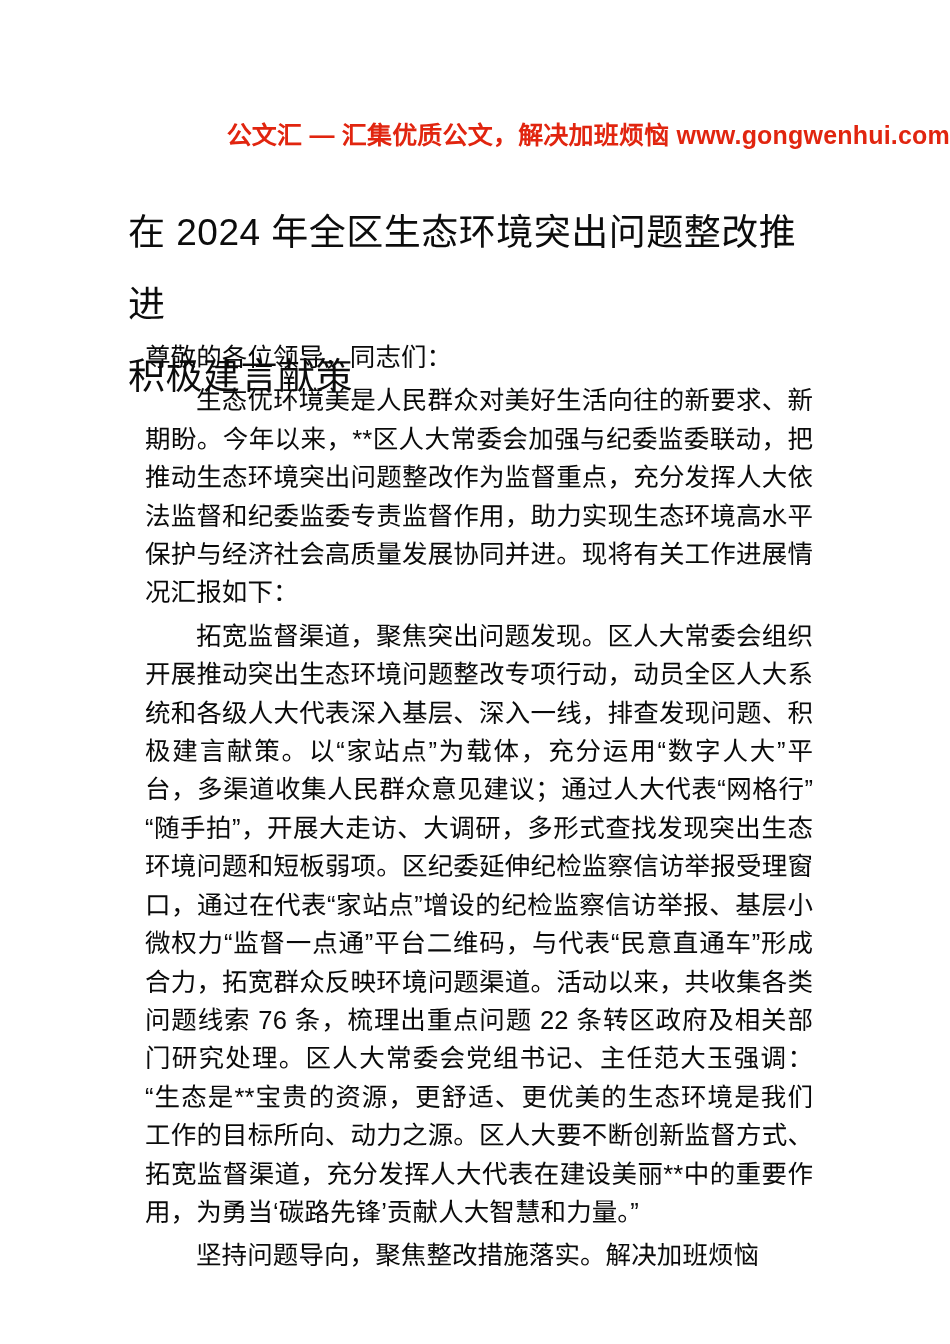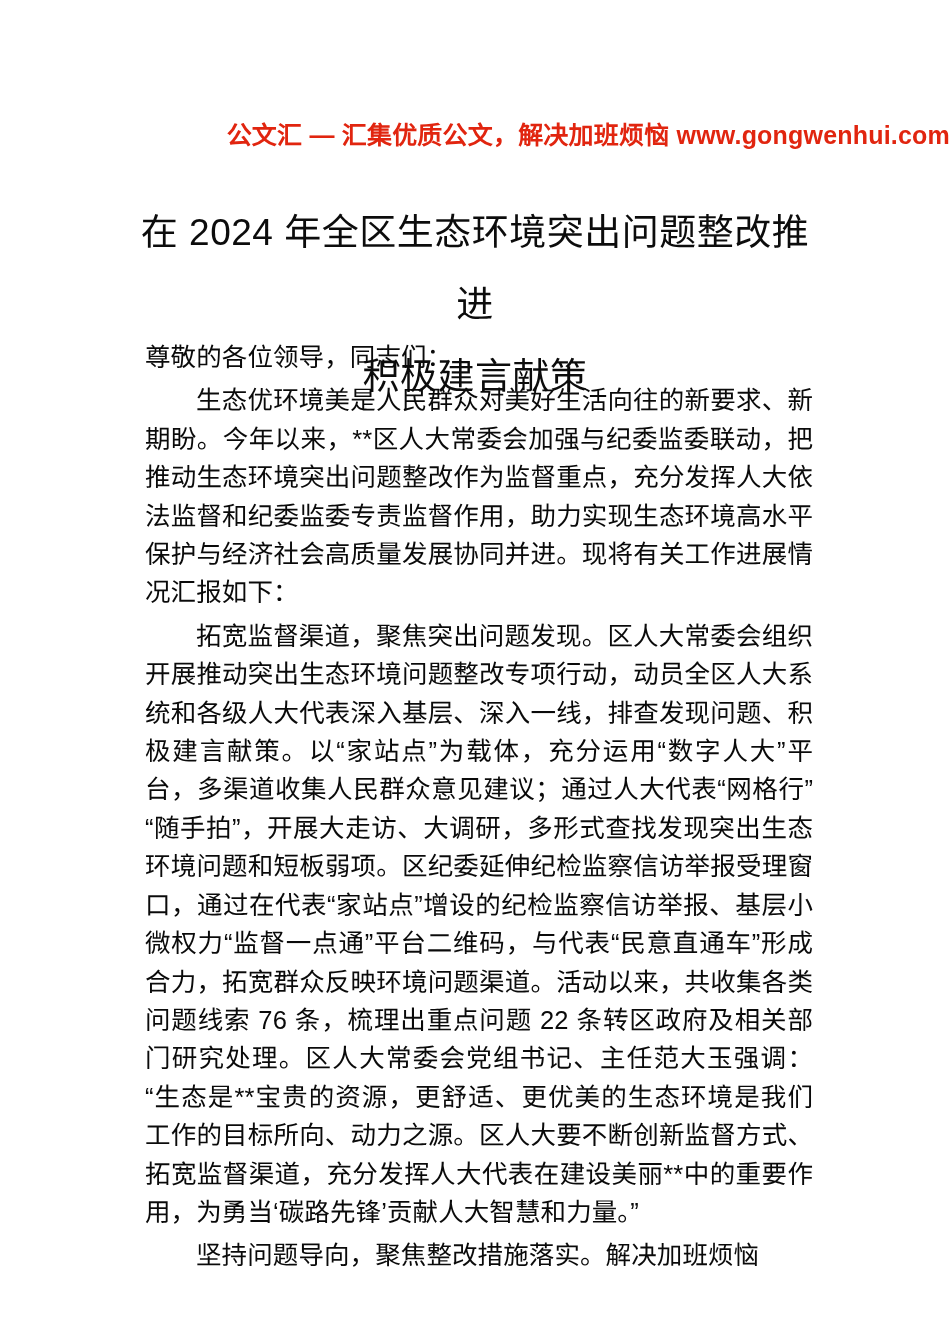--- a/index.html
+++ b/index.html
@@ -38,21 +38,21 @@
     white-space: nowrap;
     margin-top: 40px;
   }
 
   
   .doc-title {
     position: absolute;
     top: 172px;
     left: 128px;
     width: 694px;
-    text-align: center;
+    text-align: left;
     font-size: 37px;
     font-weight: 400;
     line-height: 72px;
     letter-spacing: 0.5px;
     color: #0c0c0c;
   }
 
   
   .doc-body {
     position: absolute;

